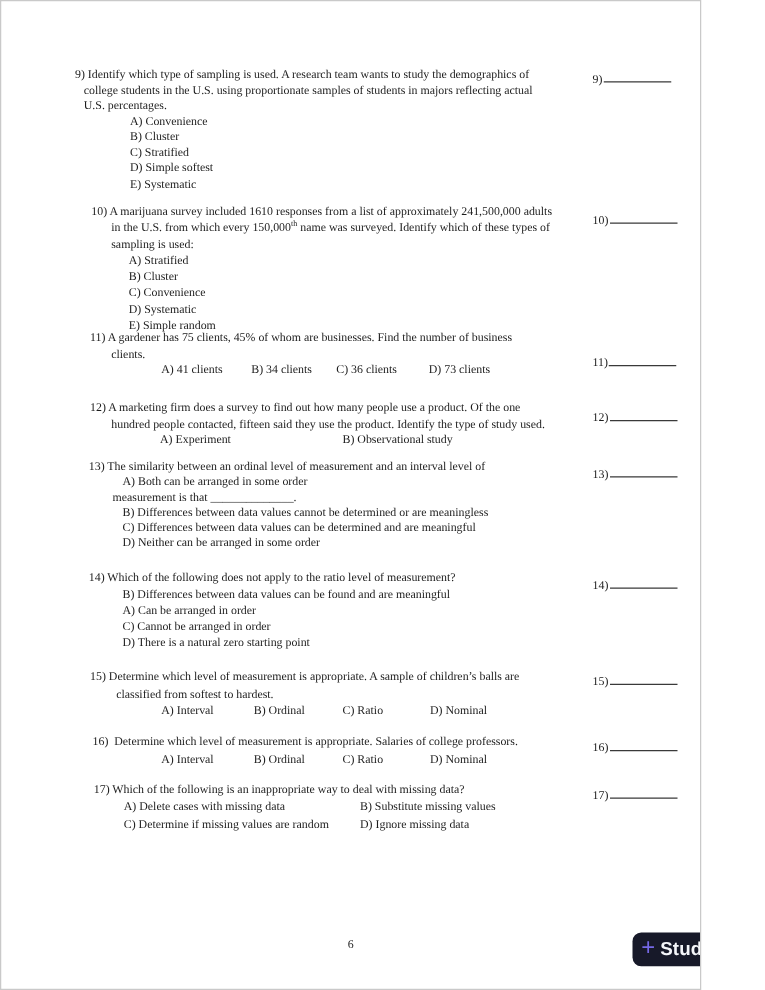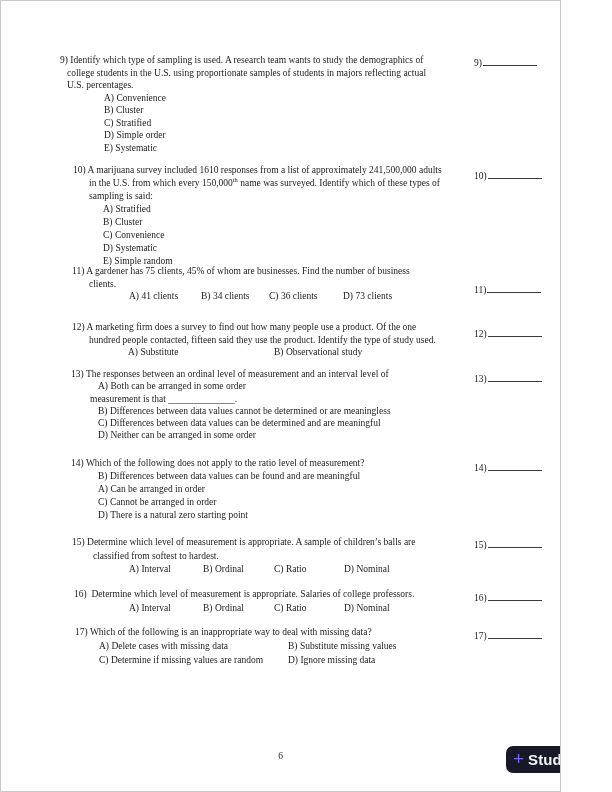--- a/index.html
+++ b/index.html
@@ -56,29 +56,29 @@
 
 <div class="page">
 
   <section class="q" style="top:53px;left:59px;line-height:12.5px">
     <div class="ln"><span class="num">9)</span> <span>Identify which type of sampling is used. A research team wants to study the demographics of</span></div>
     <div class="ln" style="padding-left:7px">college students in the U.S. using proportionate samples of students in majors reflecting actual</div>
     <div class="ln" style="padding-left:7px">U.S. percentages.</div>
     <div class="ln" style="padding-left:44px">A) Convenience</div>
     <div class="ln" style="padding-left:44px">B) Cluster</div>
     <div class="ln" style="padding-left:44px">C) Stratified</div>
-    <div class="ln" style="padding-left:44px">D) Simple order</div>
+    <div class="ln" style="padding-left:44px">D) Simple softest</div>
     <div class="ln" style="padding-left:44px">E) Systematic</div>
   </section>
   <div class="ans" style="top:53px"><span>9)</span><span class="blank"></span></div>
 
   <section class="q" style="top:163px;left:72px;line-height:13px">
     <div class="ln"><span class="num">10)</span> <span>A marijuana survey included 1610 responses from a list of approximately 241,500,000 adults</span></div>
     <div class="ln" style="padding-left:16px"><span>in the U.S. from which every 150,000</span><sup>th</sup><span> name was surveyed. Identify which of these types of</span></div>
-    <div class="ln" style="padding-left:16px">sampling is said:</div>
+    <div class="ln" style="padding-left:16px">sampling is used:</div>
     <div class="ln" style="padding-left:30px">A) Stratified</div>
     <div class="ln" style="padding-left:30px">B) Cluster</div>
     <div class="ln" style="padding-left:30px">C) Convenience</div>
     <div class="ln" style="padding-left:30px">D) Systematic</div>
     <div class="ln" style="padding-left:30px">E) Simple random</div>
   </section>
   <div class="ans" style="top:166px"><span>10)</span><span class="blank"></span></div>
 
   <section class="q" style="top:264px;left:71px;line-height:12.5px">
     <div class="ln"><span class="num">11)</span> <span>A gardener has 75 clients, 45% of whom are businesses.  Find the number of business</span></div>
@@ -86,27 +86,27 @@
     <div class="ln" style="padding-left:57px">
       <span class="cell" style="min-width:72px">A) 41 clients</span><span class="cell" style="min-width:68px">B) 34 clients</span><span class="cell" style="min-width:74px">C) 36 clients</span><span class="cell">D) 73 clients</span>
     </div>
   </section>
   <div class="ans" style="top:280px"><span>11)</span><span class="blank"></span></div>
 
   <section class="q" style="top:320px;left:71px;line-height:12.5px">
     <div class="ln"><span class="num">12)</span> <span>A marketing firm does a survey to find out how many people use a product. Of the one</span></div>
     <div class="ln" style="padding-left:17px">hundred people contacted, fifteen said they use the product. Identify the type of study used.</div>
     <div class="ln" style="padding-left:56px">
-      <span class="cell" style="min-width:146px">A) Substitute</span><span class="cell">B) Observational study</span>
+      <span class="cell" style="min-width:146px">A) Experiment</span><span class="cell">B) Observational study</span>
     </div>
   </section>
   <div class="ans" style="top:324px"><span>12)</span><span class="blank"></span></div>
 
   <section class="q" style="top:367px;left:70px;line-height:12.3px">
-    <div class="ln"><span class="num">13)</span> <span>The responses between an ordinal level of measurement and an interval level of</span></div>
+    <div class="ln"><span class="num">13)</span> <span>The similarity between an ordinal level of measurement and an interval level of</span></div>
     <div class="ln" style="padding-left:27px">A) Both can be arranged in some order</div>
     <div class="ln" style="padding-left:19px">measurement is that ______________.</div>
     <div class="ln" style="padding-left:27px">B) Differences between data values cannot be determined or are meaningless</div>
     <div class="ln" style="padding-left:27px">C) Differences between data values can be determined and are meaningful</div>
     <div class="ln" style="padding-left:27px">D) Neither can be arranged in some order</div>
   </section>
   <div class="ans" style="top:369px"><span>13)</span><span class="blank"></span></div>
 
   <section class="q" style="top:456px;left:70px;line-height:13px">
     <div class="ln"><span class="num">14)</span> <span>Which of the following does not apply to the ratio level of measurement?</span></div>

